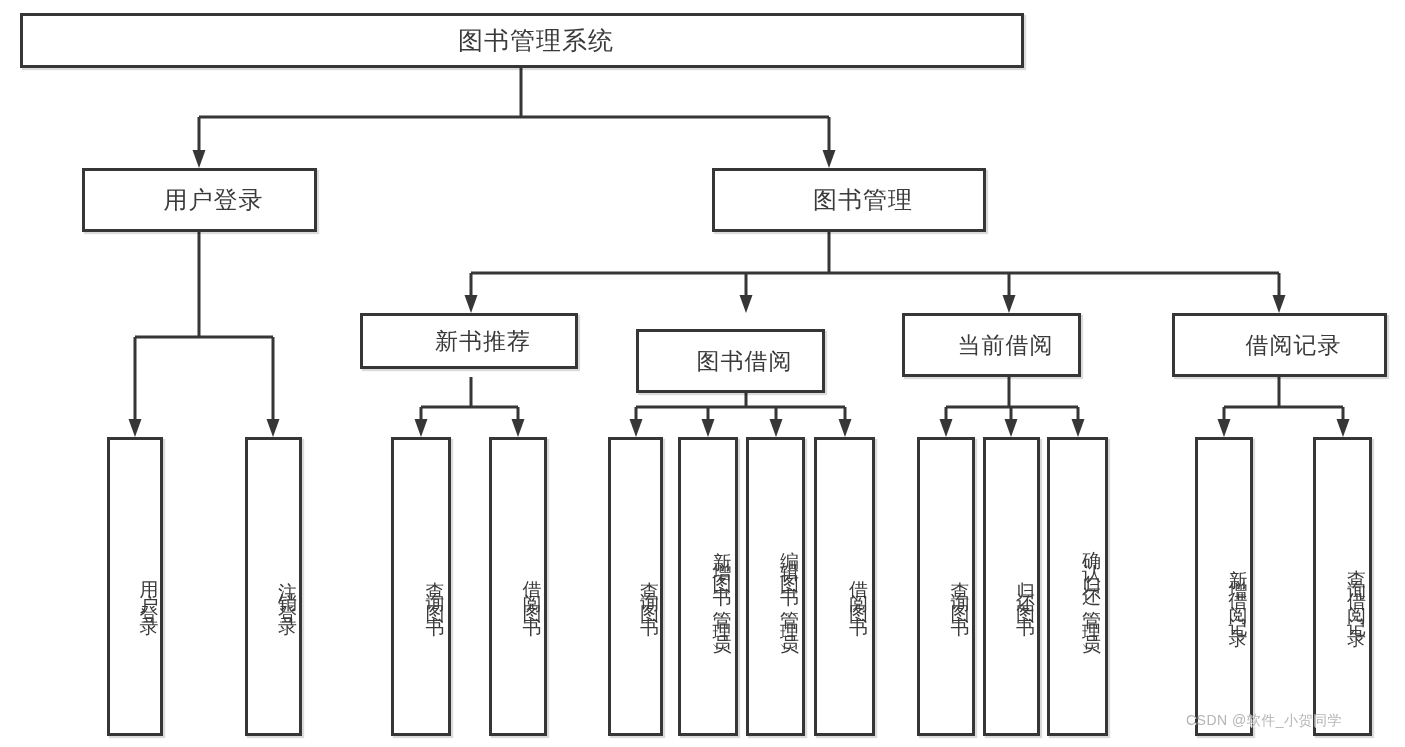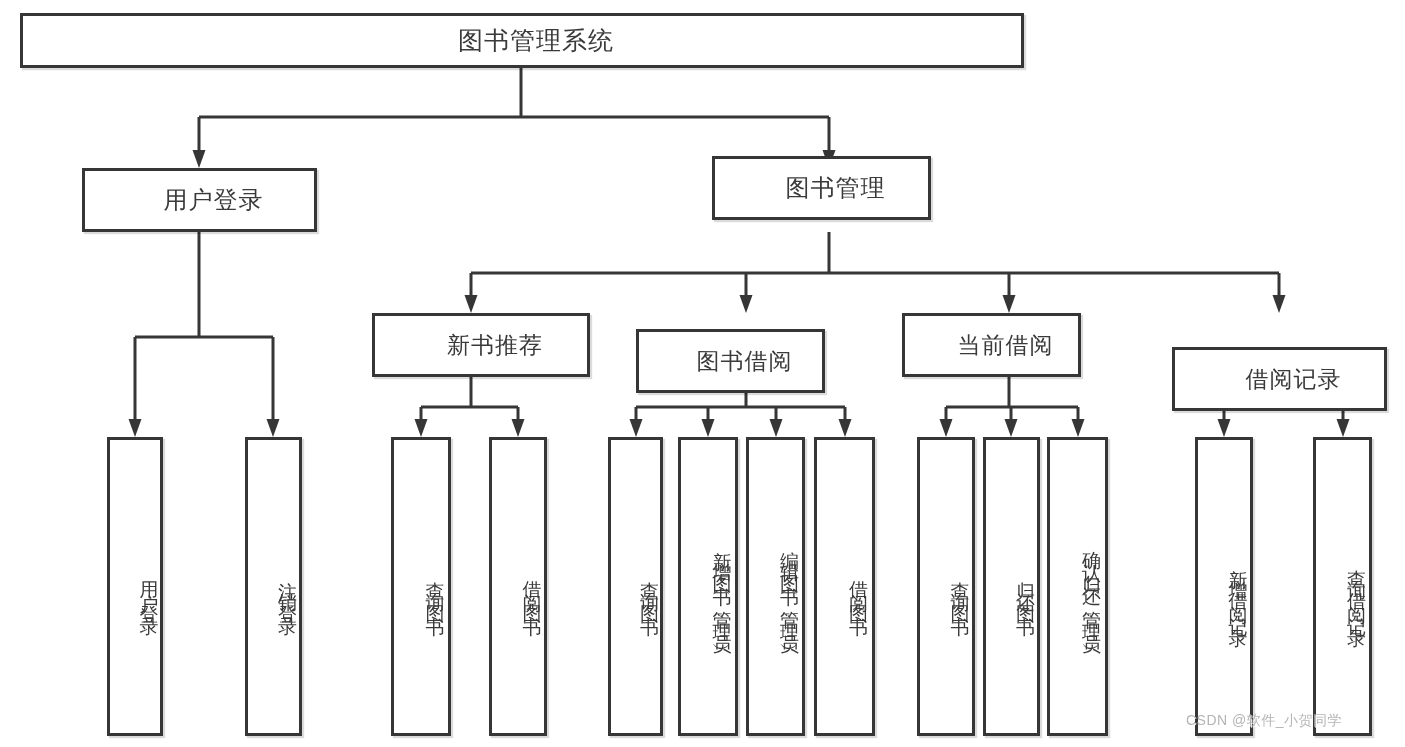--- a/index.html
+++ b/index.html
@@ -90,24 +90,24 @@
       </div>
       <div class="node h2" style="left: 82px; top: 168px; width: 235px; height: 64px;">
         <span>用户登录</span>
       </div>
       <div class="node v" style="left: 107px; top: 437px; width: 56px; height: 299px;">
         <span>用户登录</span>
       </div>
       <div class="node v" style="left: 245px; top: 437px; width: 57px; height: 299px;">
         <span>注销登录</span>
       </div>
-      <div class="node h2" style="left: 712px; top: 156px; width: 219px; height: 64px; align-items: center;">
+      <div class="node h2" style="left: 712px; top: 168px; width: 274px; height: 64px; align-items: center;">
         <span>图书管理</span>
       </div>
-      <div class="node h3" style="left: 372px; top: 313px; width: 218px; height: 64px;">
+      <div class="node h3" style="left: 360px; top: 313px; width: 218px; height: 56px;">
         <span>新书推荐</span>
       </div>
       <div class="node v" style="left: 391px; top: 437px; width: 60px; height: 299px;">
         <span>查询图书</span>
       </div>
       <div class="node v" style="left: 489px; top: 437px; width: 58px; height: 299px;">
         <span>借阅图书</span>
       </div>
       <div class="node h3" style="left: 636px; top: 329px; width: 189px; height: 64px;">
         <span>图书借阅</span>
@@ -129,21 +129,21 @@
       </div>
       <div class="node v" style="left: 917px; top: 437px; width: 58px; height: 299px;">
         <span>查询图书</span>
       </div>
       <div class="node v" style="left: 983px; top: 437px; width: 57px; height: 299px;">
         <span>归还图书</span>
       </div>
       <div class="node v" style="left: 1047px; top: 437px; width: 61px; height: 299px;">
         <span>确认归还（管理员）</span>
       </div>
-      <div class="node h3" style="left: 1172px; top: 313px; width: 215px; height: 64px; margin-top: 34px;">
+      <div class="node h3" style="left: 1172px; top: 313px; width: 215px; height: 64px;">
         <span>借阅记录</span>
       </div>
       <div class="node v" style="left: 1195px; top: 437px; width: 58px; height: 299px;">
         <span>新增借阅记录</span>
       </div>
       <div class="node v" style="left: 1313px; top: 437px; width: 59px; height: 299px;">
         <span>查询借阅记录</span>
       </div>
     </div>
   <div id="watermark">CSDN @软件_小贺同学</div>

